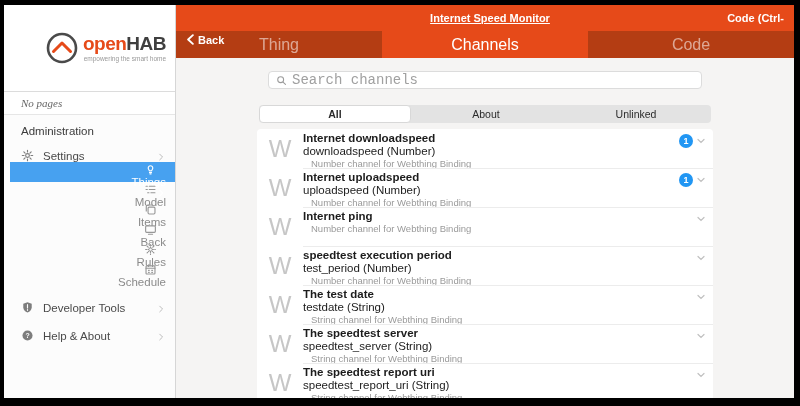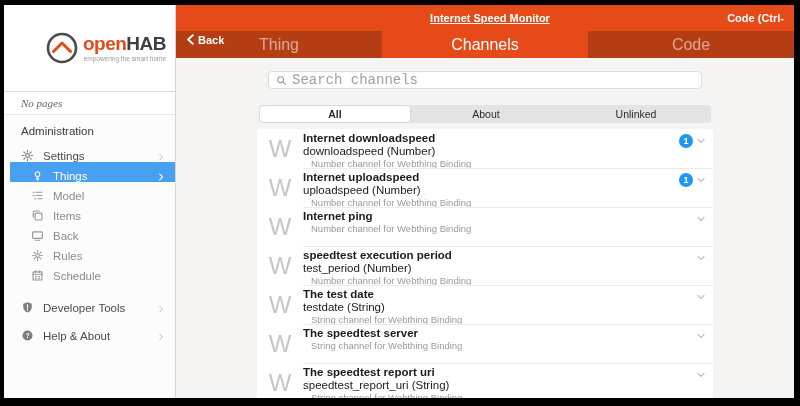--- a/index.html
+++ b/index.html
@@ -36,21 +36,21 @@
     border-bottom:1px solid #e6e6e6;
     font-family:Liberation Serif, serif;
   }
   .section-label { padding:10px 0 5px 17px; font-size:11.5px; color:#3c3c3c; }
   .nav-item {
     height:20px; display:flex; align-items:flex-end;
     padding-left:16px; padding-right:9px; color:#4a4a4a; font-size:11.5px;
     cursor:default; flex:0 0 20px;
   }
   .nav-item .icon { width:14px; height:14px; margin-right:9px; display:flex; align-items:center; justify-content:center; color:#7d7d7d; flex:0 0 14px; }
-  .nav-item.sub { padding-left:26px; color:#8b8b8b; }
+  .nav-item.sub { padding-left:26px; color:#8b8b8b;flex-direction:column; }
   .nav-item.sub .icon { color:#979797; }
   .nav-item .chev { margin-left:auto; color:#bdbdbd; display:flex; }
   .nav-item.selected {
     background:#47a1f0; color:#fff; margin-left:6px; padding-left:20px;
   }
   .nav-item.selected .icon, .nav-item.selected .chev { color:#fff; }
   .spacer12 { height:12px; flex:0 0 12px; }
   .spacer8 { height:8px; flex:0 0 8px; }
 
   
@@ -370,20 +370,21 @@
                   <path d="M4 6l4 4 4-4"></path>
                 </svg>
             </span>
           </div>
         </div>
 
         <div class="channel-row">
           <div class="w-badge">W</div>
           <div class="row-text">
             <div class="row-title">The speedtest server</div>
+            <div class="row-id">speedtest_server (String)</div>
             <div class="row-desc">String channel for Webthing Binding</div>
           </div>
           <div class="row-right">
             <span class="chev-down">
               <svg width="12" height="12" viewBox="0 0 16 16" fill="none" stroke="currentColor" stroke-width="1.6" stroke-linecap="round">
                   <path d="M4 6l4 4 4-4"></path>
                 </svg>
             </span>
           </div>
         </div>

